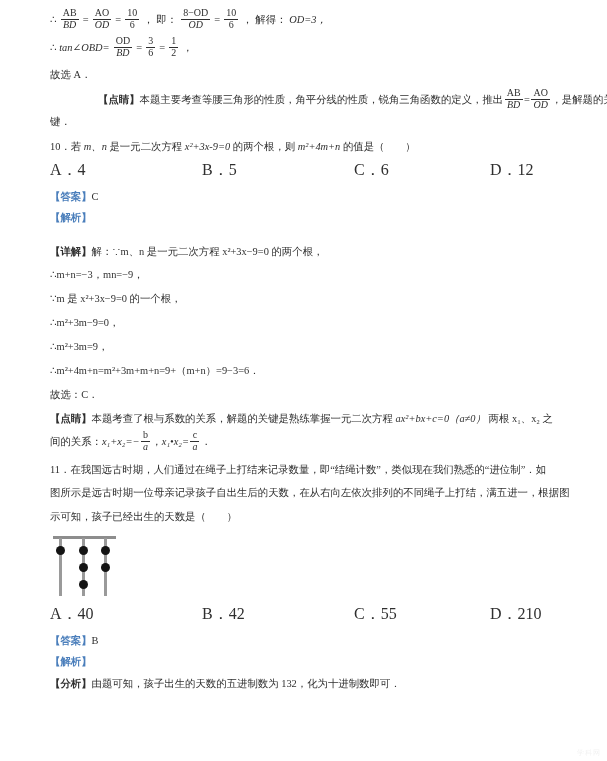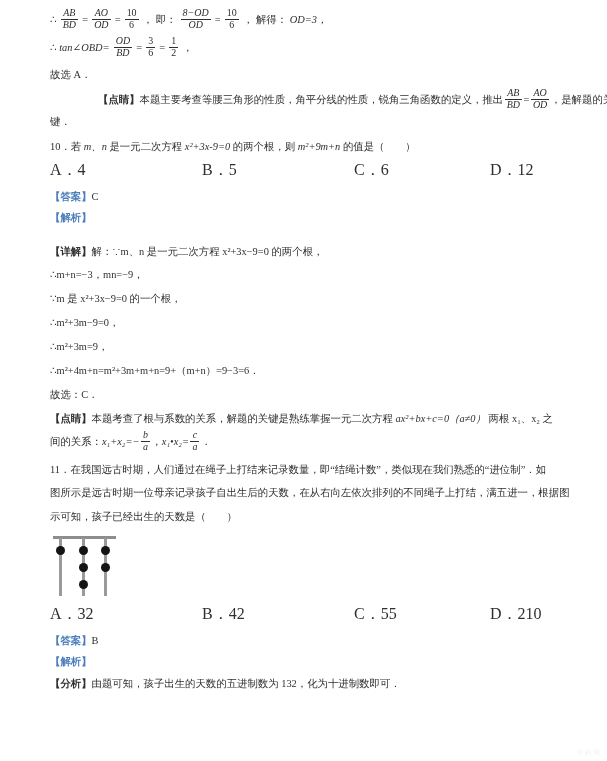--- a/index.html
+++ b/index.html
@@ -70,21 +70,20 @@
     vertical-align: -0.52em;
     text-align: center;
     line-height: 1.08;
     font-size: 0.96em;
     margin: 0 1.5px;
   }
   .frac .num {
     display: block;
     padding: 0 2px;
     border-bottom: 0.9px solid #2f2f2f;
-    font-style: italic;
   }
   .frac .den {
     display: block;
     padding: 0 2px;
     font-style: italic;
   }
   .frac.plain .num, .frac.plain .den {
     font-style: normal;
   }
   .opt-row {
@@ -212,21 +211,21 @@
       <span class="line" style="display:inline-block;margin-left:48px;">
         <span class="tag-dark">【点睛】</span><span>本题主要考查等腰三角形的性质，角平分线的性质，锐角三角函数的定义，推出</span><span class="frac"><span class="num">AB</span><span class="den">BD</span></span><span>=</span><span class="frac"><span class="num">AO</span><span class="den">OD</span></span><span>，是解题的关</span>
       </span>
     </div>
     <div class="row" style="height:25px;">
       <span class="line">键．</span>
     </div>
 
     <div class="row" style="height:24px;">
       <span class="line" style="display:inline-block;">
-        <span>10．</span><span>若 </span><span class="mathv">m、n</span><span> 是一元二次方程 </span><span class="mathv">x²+3x‑9=0</span><span> 的两个根，则 </span><span class="mathv">m²+9m+n</span><span> 的值是（　　）</span>
+        <span>10．</span><span>若 </span><span class="mathv">m、n</span><span> 是一元二次方程 </span><span class="mathv">x²+3x‑9=0</span><span> 的两个根，则 </span><span class="mathv">m²+4m+n</span><span> 的值是（　　）</span>
       </span>
     </div>
 
     <div class="row opt-row" style="height:26px;">
       <span class="opt opt-a"><span>A．</span><span>4</span></span>
       <span class="opt opt-b"><span>B．</span><span>5</span></span>
       <span class="opt opt-c"><span>C．</span><span>6</span></span>
       <span class="opt opt-d"><span>D．</span><span>12</span></span>
     </div>
 
@@ -291,21 +290,21 @@
         <div class="knot" style="left:28.5px; top:16px;"></div>
         <div class="knot" style="left:28.5px; top:33px;"></div>
         <div class="knot" style="left:28.5px; top:50px;"></div>
 
         <div class="knot" style="left:50.5px; top:16px;"></div>
         <div class="knot" style="left:50.5px; top:33px;"></div>
       </div>
     </div>
 
     <div class="row opt-row" style="height:26px;">
-      <span class="opt opt-a"><span>A．</span><span>32</span></span>
+      <span class="opt opt-a"><span>A．</span><span>40</span></span>
       <span class="opt opt-b"><span>B．</span><span>42</span></span>
       <span class="opt opt-c"><span>C．</span><span>55</span></span>
       <span class="opt opt-d"><span>D．</span><span>210</span></span>
     </div>
 
     <div class="row" style="height:21px;">
       <span class="line"><span class="tag">【答案】</span><span>B</span></span>
     </div>
     <div class="row" style="height:22px;">
       <span class="line tag">【解析】</span>

